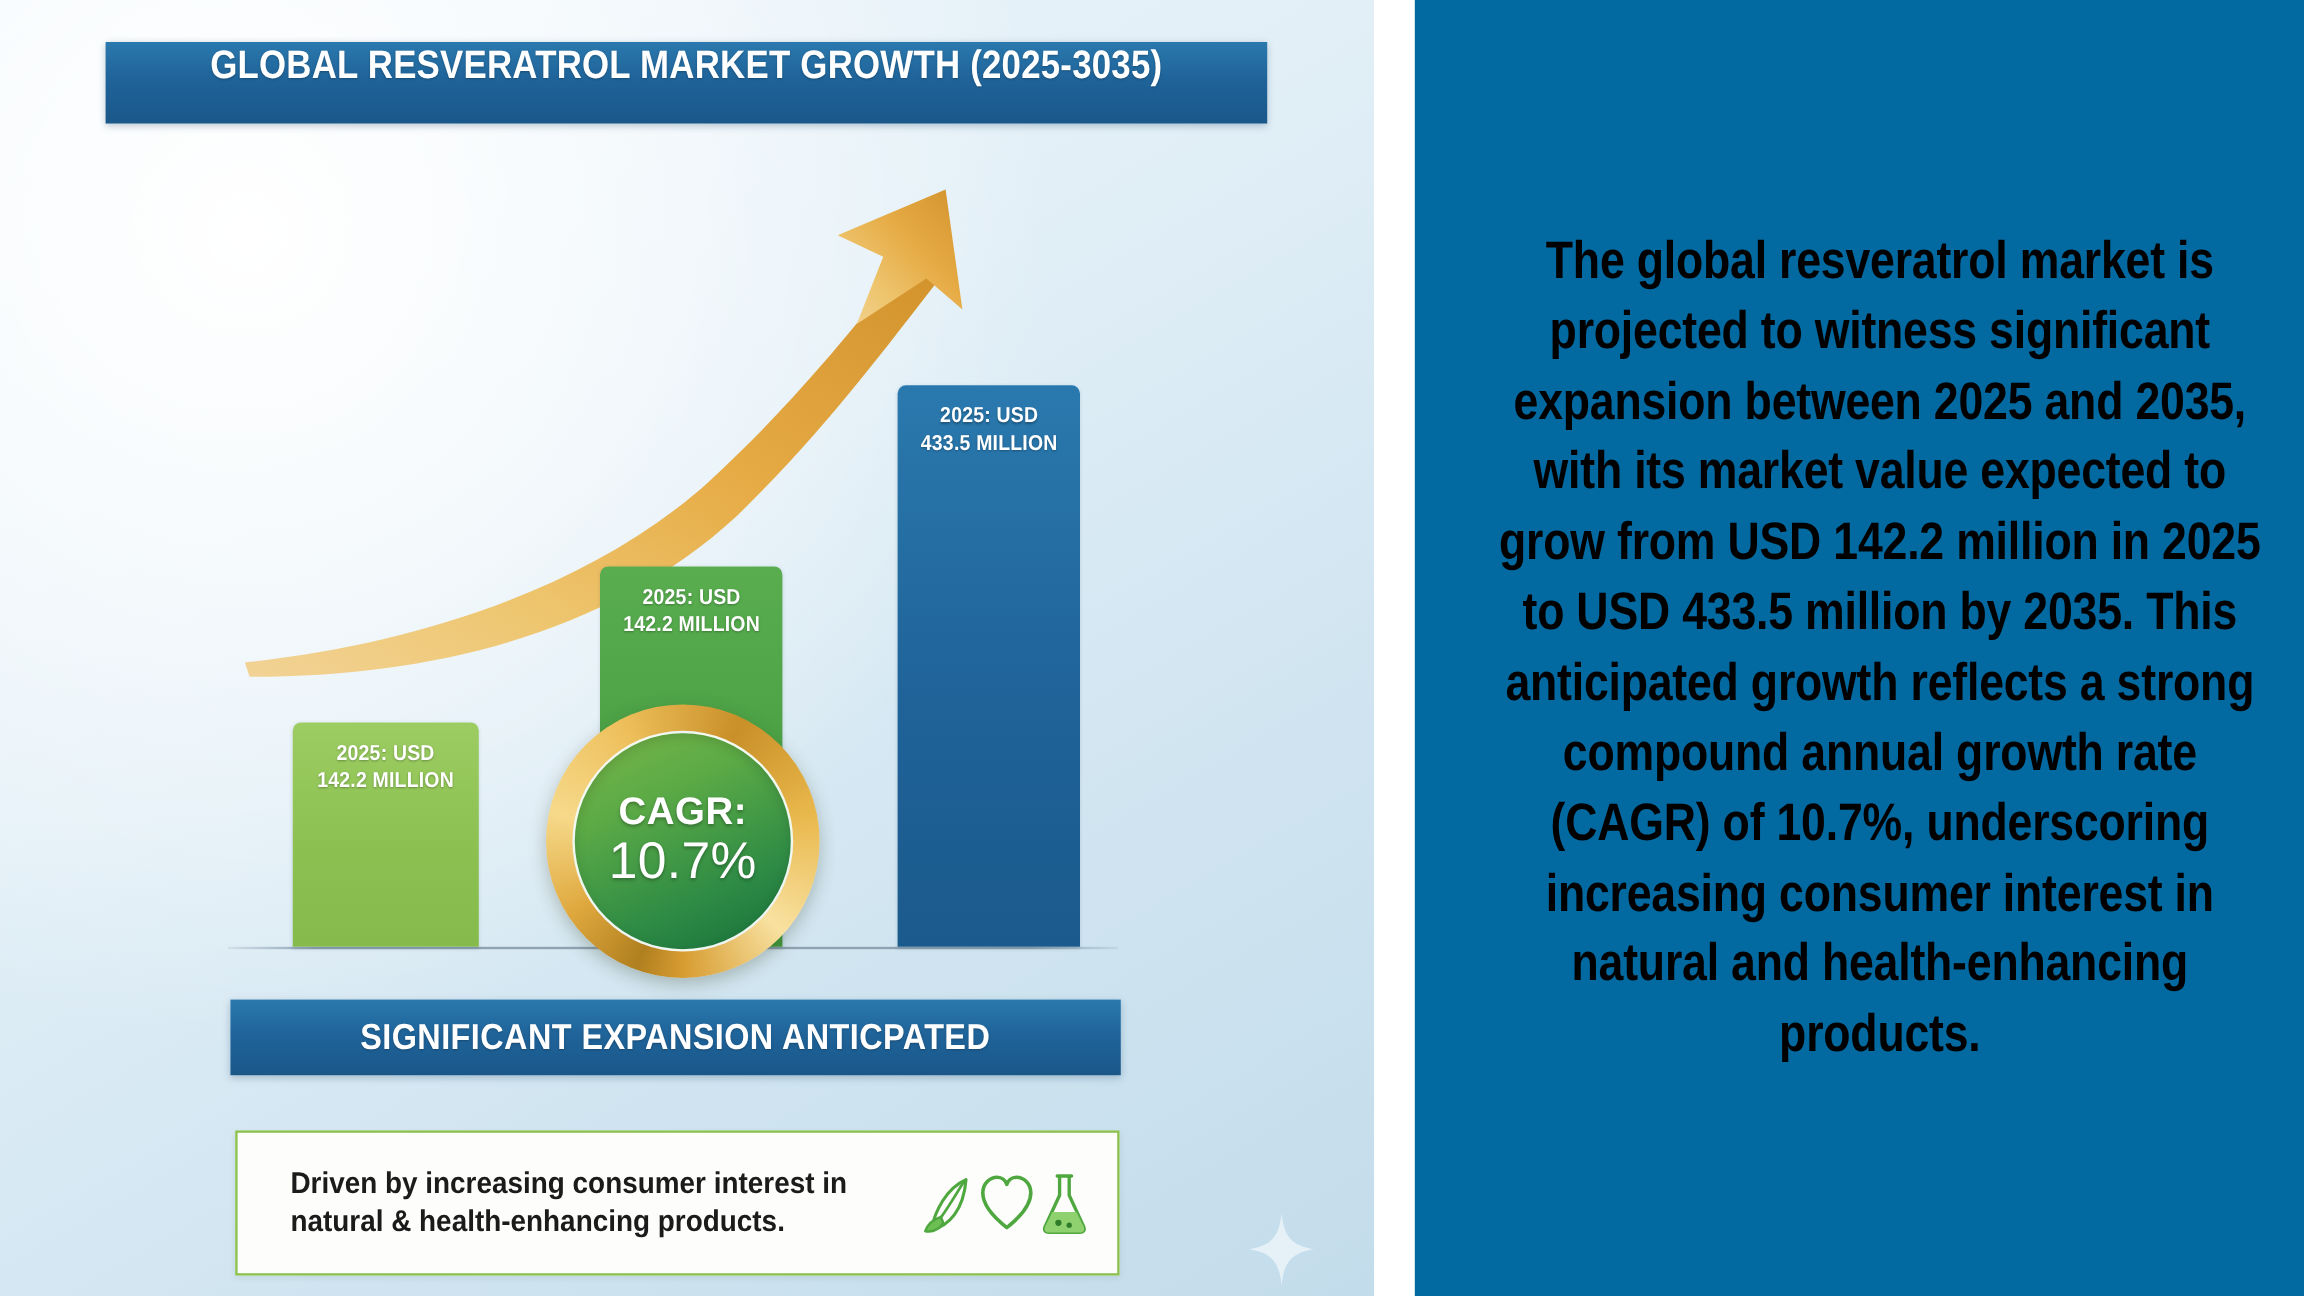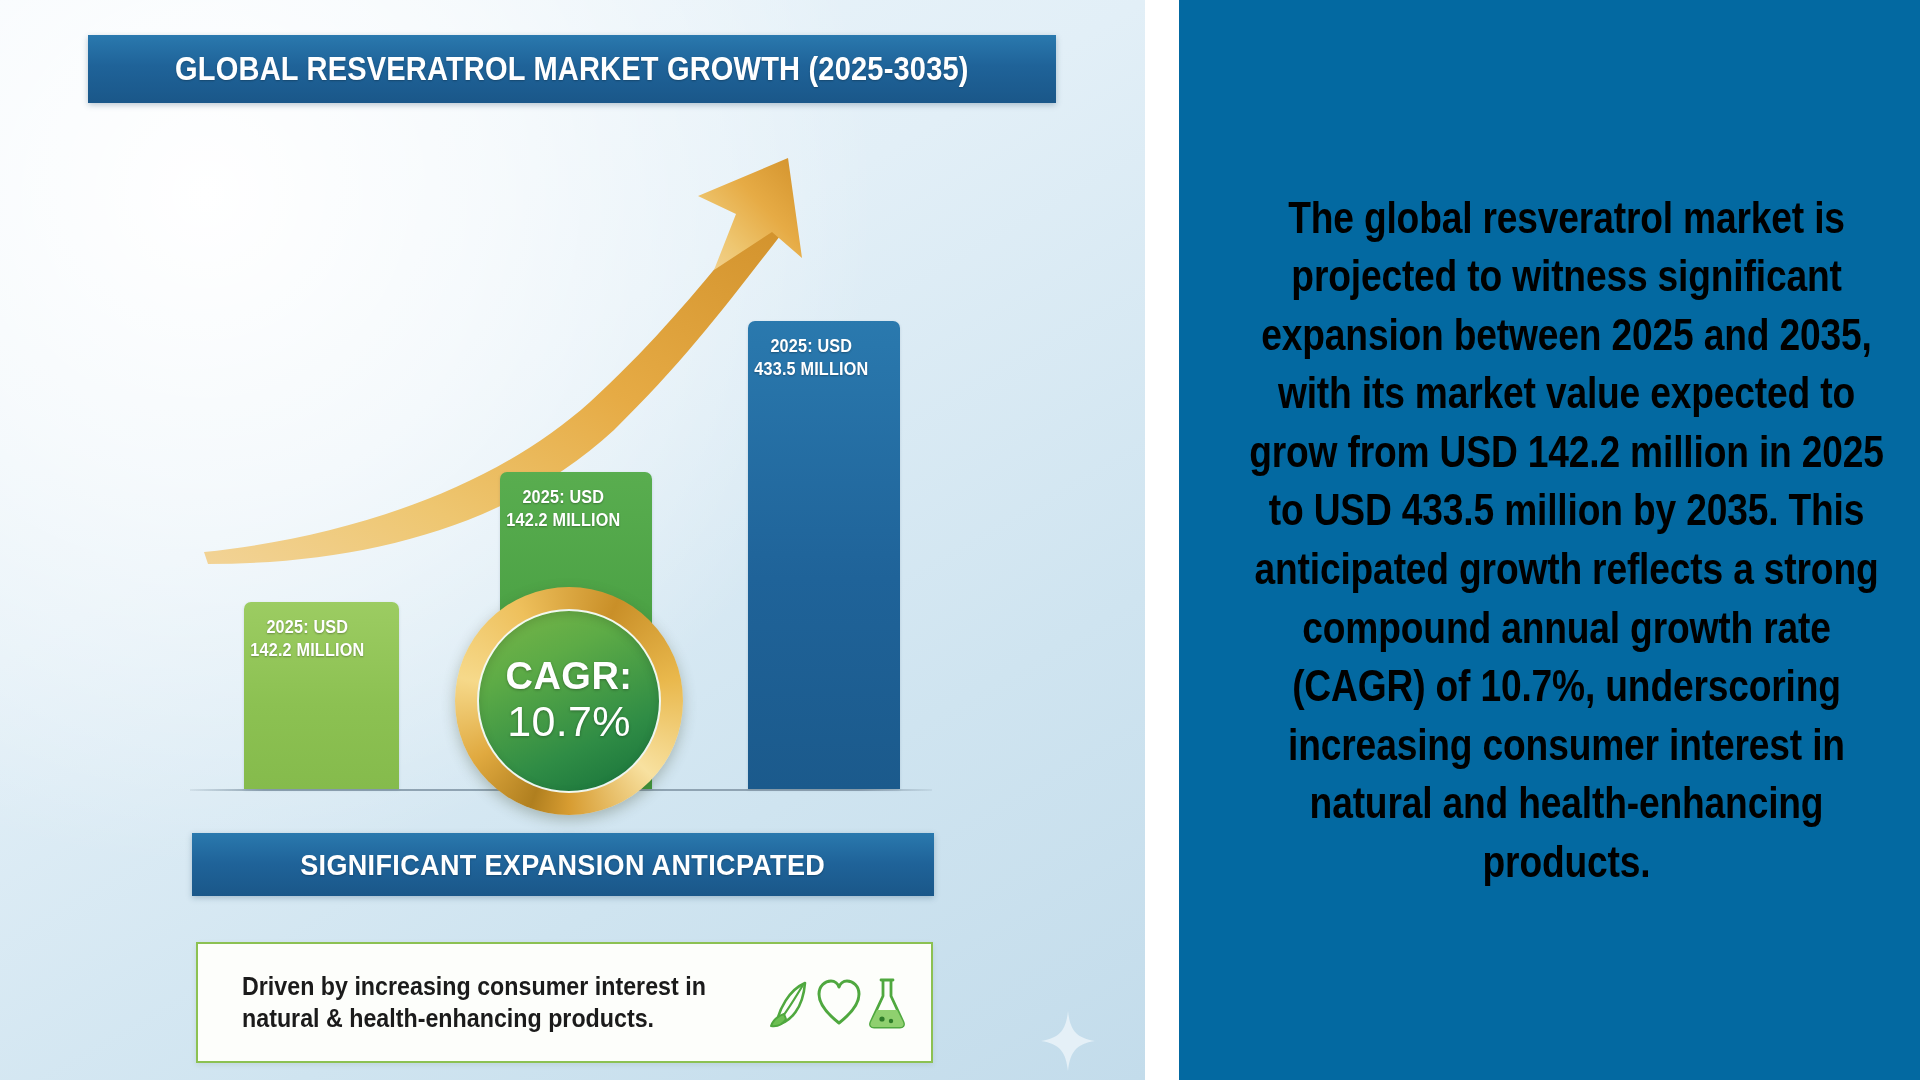--- a/index.html
+++ b/index.html
@@ -23,21 +23,21 @@
     overflow:hidden;
   }
 
   
   #title-bar {
     position:absolute;
     left:88px; top:35px;
     width:968px; height:68px;
     background:linear-gradient(180deg, #2a79ae 0%, #1f6399 45%, #1a5789 100%);
     box-shadow:0 2px 6px rgba(20,60,95,0.28);
-    display:flex; align-items:center; justify-content:center;
+    display:flex; align-items:flex-start; justify-content:center;
     padding:0 14px;
   }
   #title-bar .txt {
     color:#ffffff;
     font-size:33px;
     font-weight:bold;
     letter-spacing:0.2px;
     transform:scaleX(0.88);
     transform-origin:center;
     white-space:nowrap;
@@ -52,20 +52,21 @@
     left:190px; top:669px;
     width:742px; height:2px;
     background:linear-gradient(90deg, rgba(130,150,165,0.15) 0%, #8fa3b2 10%, #8fa3b2 90%, rgba(130,150,165,0.15) 100%);
   }
 
   .bar {
     position:absolute;
     bottom:11px;
     border-radius:7px 7px 0 0;
     display:flex;
+    justify-content:center;
     padding-top:14px;
     box-shadow:0 1px 3px rgba(40,70,95,0.16);
   }
   .bar .bar-label {
     color:#ffffff;
     font-size:18px;
     font-weight:bold;
     line-height:1.26;
     text-align:center;
     letter-spacing:0.2px;
@@ -102,21 +103,21 @@
     position:absolute; left:22px; top:22px;
     width:184px; height:184px;
     border-radius:50%;
     background:linear-gradient(155deg, #7ab648 0%, #5dab46 30%, #2f8c45 70%, #16703a 100%);
     border:2.5px solid rgba(255,255,255,0.92);
     display:flex; flex-direction:column;
     align-items:center; justify-content:center;
     box-shadow:inset 0 3px 10px rgba(0,0,0,0.14);
   }
   #cagr-inner .cagr-l1 {
-    color:#ffffff; font-size:38px; font-weight:bold;
+    color:#ffffff; font-size:32px; font-weight:bold;
     letter-spacing:0.5px; line-height:1.05;
     text-shadow:0 1px 3px rgba(0,0,0,0.3);
   }
   #cagr-inner .cagr-l2 {
     color:#ffffff; font-size:43px; font-weight:normal;
     letter-spacing:0.3px; line-height:1.12;
     text-shadow:0 1px 3px rgba(0,0,0,0.3);
   }
 
   

